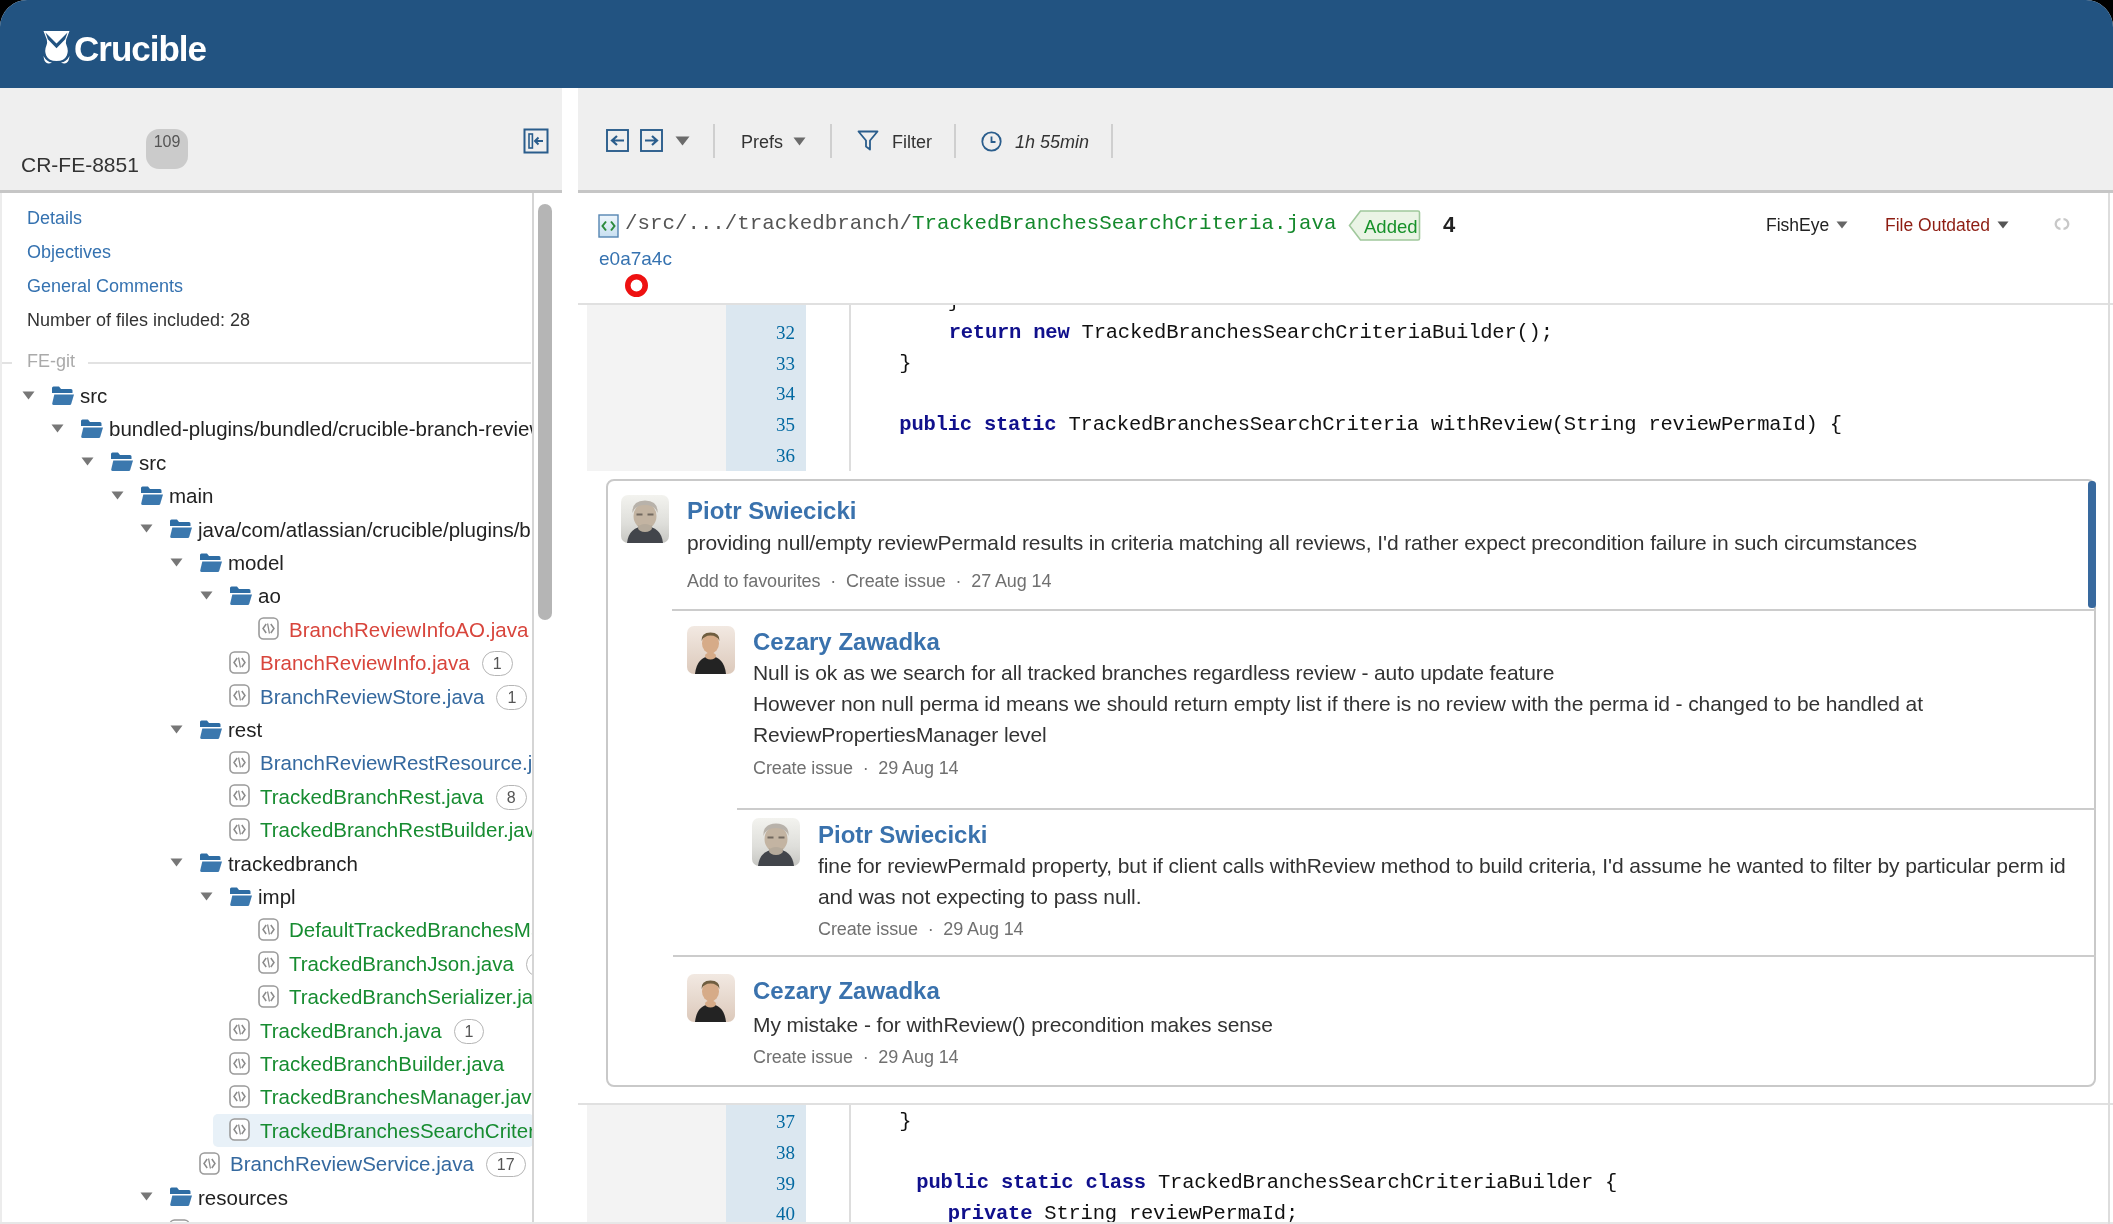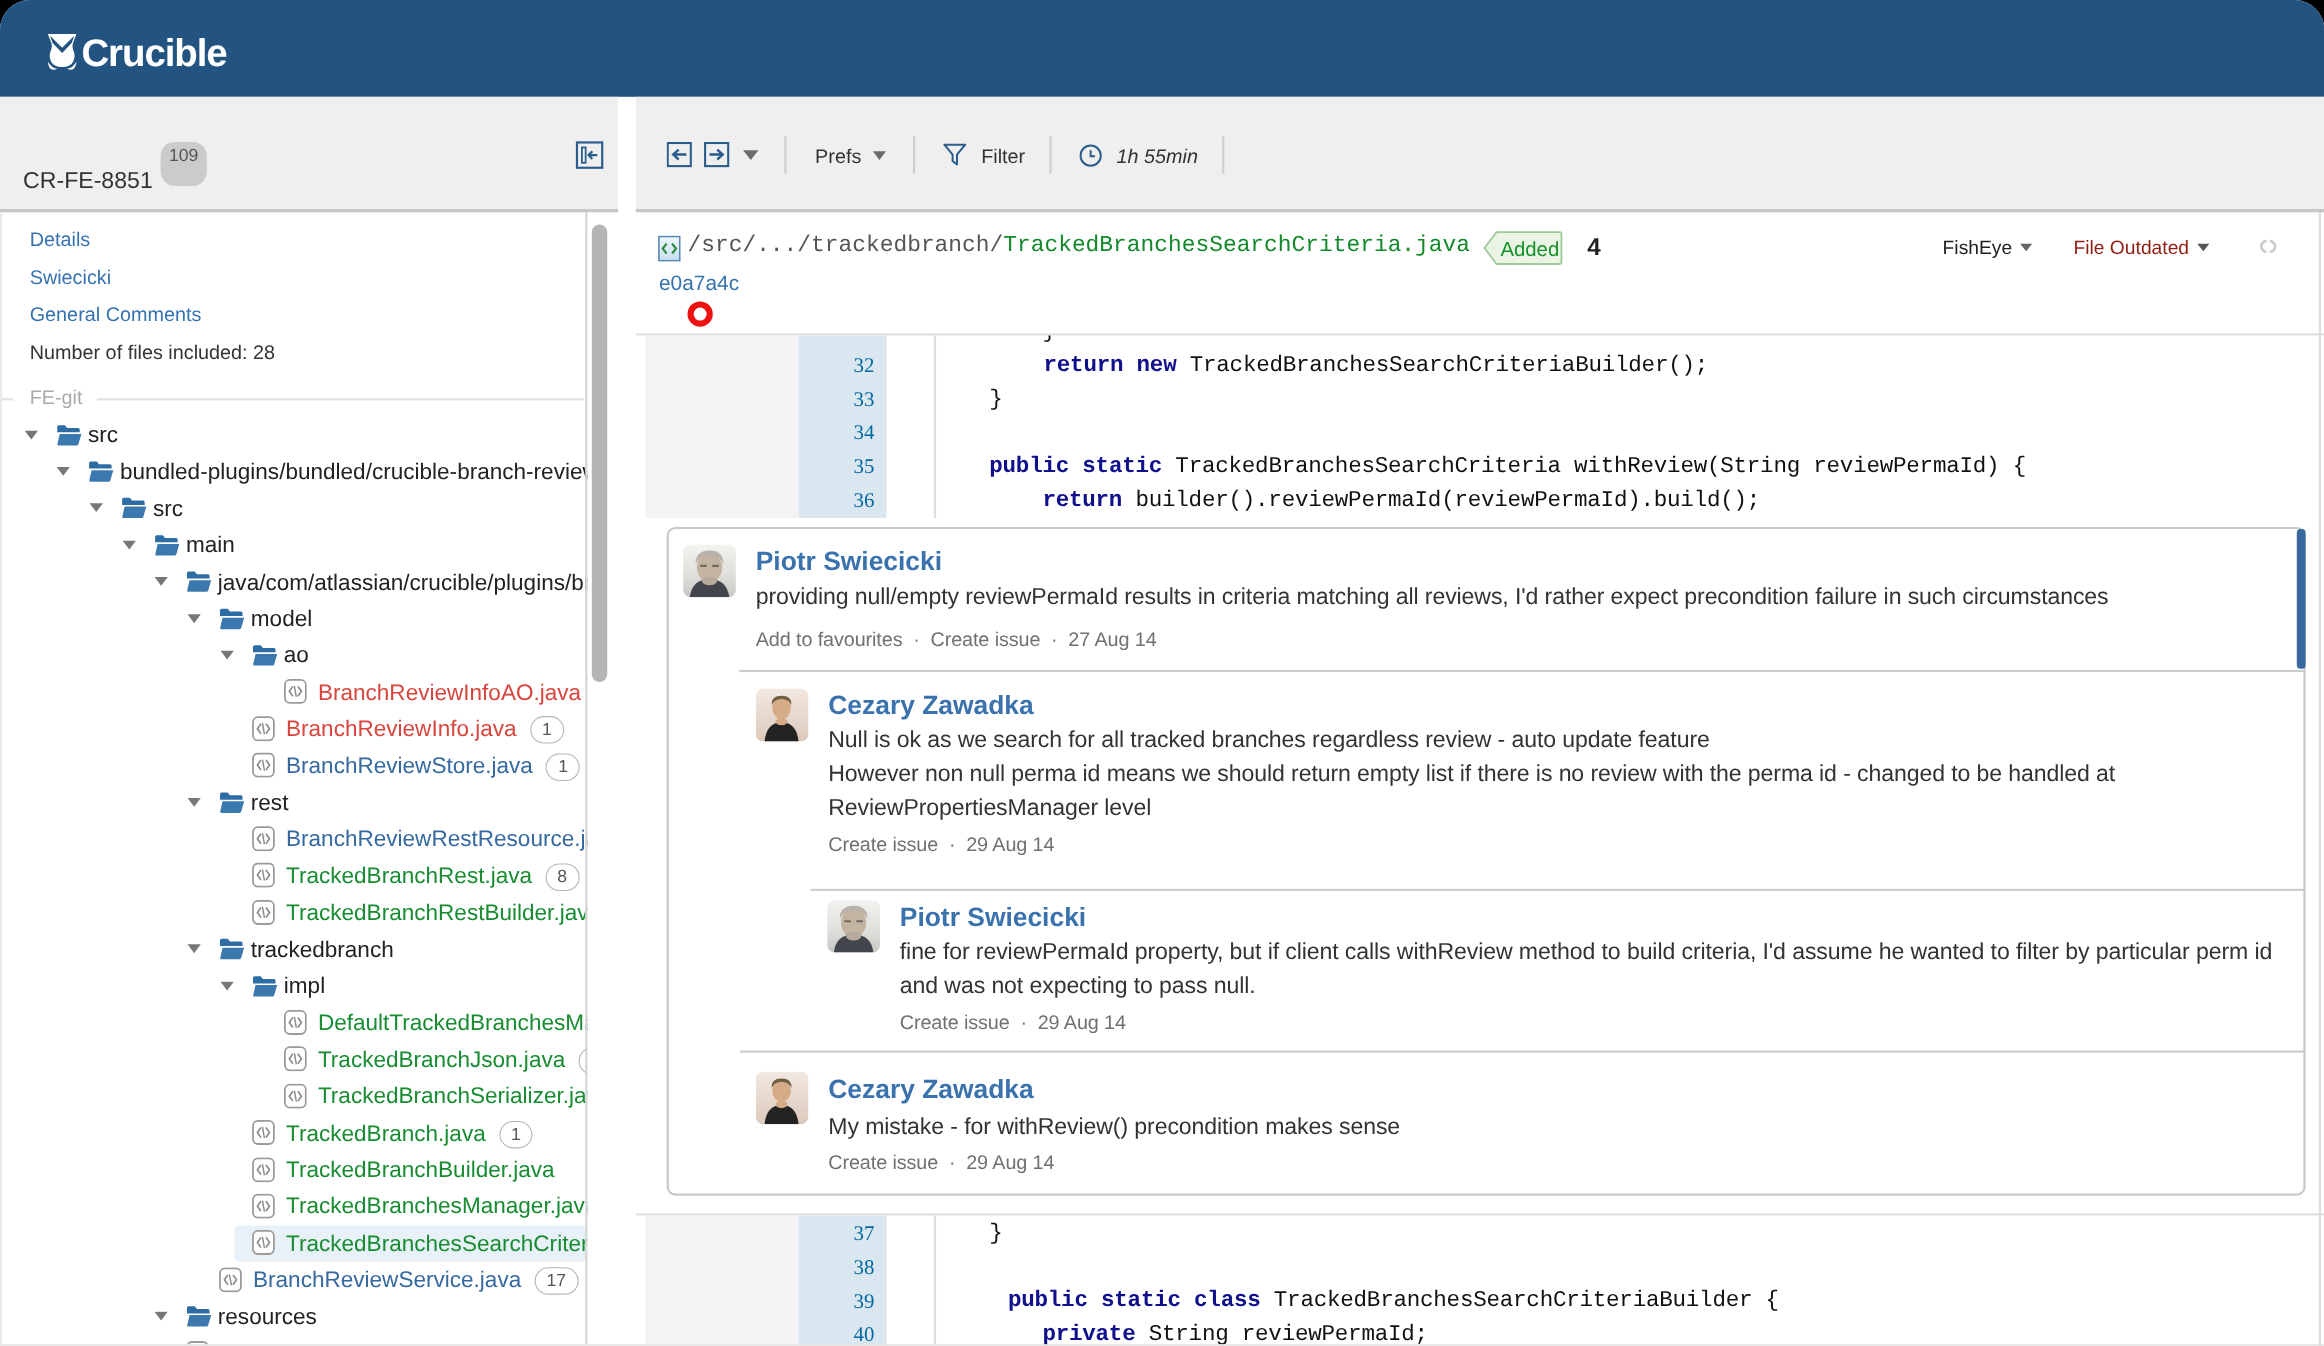--- a/index.html
+++ b/index.html
@@ -68,21 +68,21 @@
 <div class="abs" style="left:892px;top:132px;font-size:18px;color:#333;">Filter</div>
 <div class="abs" style="left:954px;top:124px;width:1.6px;height:34px;background:#cfcfcf;"></div>
 <svg class="abs" style="left:981px;top:131px;" width="21" height="21" viewBox="0 0 21 21">
  <circle cx="10.5" cy="10.5" r="9.2" fill="none" stroke="#2a5d8c" stroke-width="1.8"></circle>
  <path d="M10.5 5.5 L10.5 11 L14.5 11" fill="none" stroke="#2a5d8c" stroke-width="1.8"></path>
 </svg>
 <div class="abs" style="left:1015px;top:132px;font-size:18px;color:#333;font-style:italic;">1h 55min</div>
 <div class="abs" style="left:1111px;top:124px;width:1.6px;height:34px;background:#cfcfcf;"></div>
 
 <div class="abs" style="left:27px;top:208px;font-size:18px;color:#3572b0;">Details</div>
-<div class="abs" style="left:27px;top:242px;font-size:18px;color:#3572b0;">Swiecicki</div>
+<div class="abs" style="left:27px;top:242px;font-size:18px;color:#3572b0;">Objectives</div>
 <div class="abs" style="left:27px;top:276px;font-size:18px;color:#3572b0;">General Comments</div>
 <div class="abs" style="left:27px;top:310px;font-size:18px;color:#333;">Number of files included: 28</div>
 <div class="abs" style="left:27px;top:351px;font-size:18px;color:#aaa;">FE-git</div>
 <div class="abs" style="left:0px;top:362px;width:12px;height:2px;background:#e2e2e2;"></div>
 <div class="abs" style="left:88px;top:362px;width:443px;height:2px;background:#e2e2e2;"></div>
 
 <div class="abs" style="left:0;top:193px;width:534px;height:1031px;overflow:hidden;">
       <div class="abs" style="left:213px;top:921px;width:321px;height:33px;background:#e8f1f8;border-radius:5px;"></div>
       <svg class="abs" style="left:22px;top:198px;" width="13" height="9" viewBox="0 0 13 9">
         <path d="M0.5 0.5 L12.5 0.5 L6.5 8.5 Z" fill="#777"></path>
@@ -307,21 +307,20 @@
       <div class="lnum" style="left:198px;top:-14px;"></div>
       <div class="cline" style="left:273px;top:-15px;padding-left:0;"><span style="position:relative;left:0px;">        }</span></div>
       <div class="lnum" style="left:198px;top:17px;">32</div>
       <div class="cline" style="left:273px;top:16px;padding-left:1px;text-align:right;"><span style="position:relative;left:0px;">        <span class="kw">return</span> <span class="kw">new</span> TrackedBranchesSearchCriteriaBuilder();</span></div>
       <div class="lnum" style="left:198px;top:48px;">33</div>
       <div class="cline" style="left:273px;top:47px;padding-left:0;"><span style="position:relative;left:0px;">    }</span></div>
       <div class="lnum" style="left:198px;top:78px;">34</div>
       <div class="lnum" style="left:198px;top:109px;">35</div>
       <div class="cline" style="left:273px;top:108px;padding-left:0;"><span style="position:relative;left:0px;">    <span class="kw">public</span> <span class="kw">static</span> TrackedBranchesSearchCriteria withReview(String reviewPermaId) {</span></div>
       <div class="lnum" style="left:198px;top:140px;">36</div>
-      <div class="cline" style="left:273px;top:139px;padding-left:0;"><span style="position:relative;left:0px;">        <span class="kw">return</span> builder().reviewPermaId(reviewPermaId).build();</span></div>
     </div>
 <div class="abs" style="left:578px;top:1103px;width:1535px;height:121px;overflow:hidden;background:#fff;border-top:2px solid #e0e0e0;">
       <div class="abs" style="left:9px;top:0;width:139px;height:121px;background:#f3f3f3;"></div>
       <div class="abs" style="left:148px;top:0;width:80px;height:121px;background:#dbe7f0;"></div>
       <div class="abs" style="left:271px;top:0;width:2px;height:121px;background:#ddd;"></div>
       <div class="lnum" style="left:198px;top:6px;">37</div>
       <div class="cline" style="left:273px;top:5px;padding-left:0;"><span style="position:relative;left:0px;">    }</span></div>
       <div class="lnum" style="left:198px;top:37px;">38</div>
       <div class="lnum" style="left:198px;top:68px;">39</div>
       <div class="cline" style="left:273px;top:66px;padding-left:17px;"><span style="position:relative;left:0px;">    <span class="kw">public</span> <span class="kw">static</span> <span class="kw">class</span> TrackedBranchesSearchCriteriaBuilder {</span></div>

